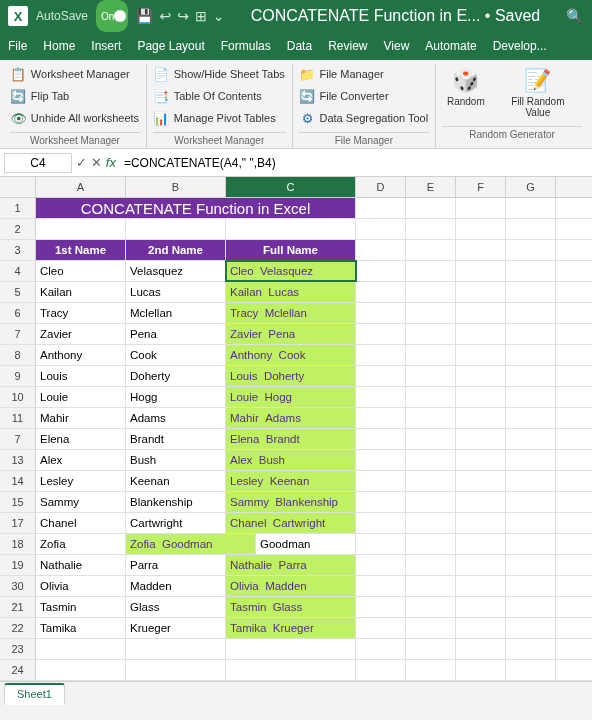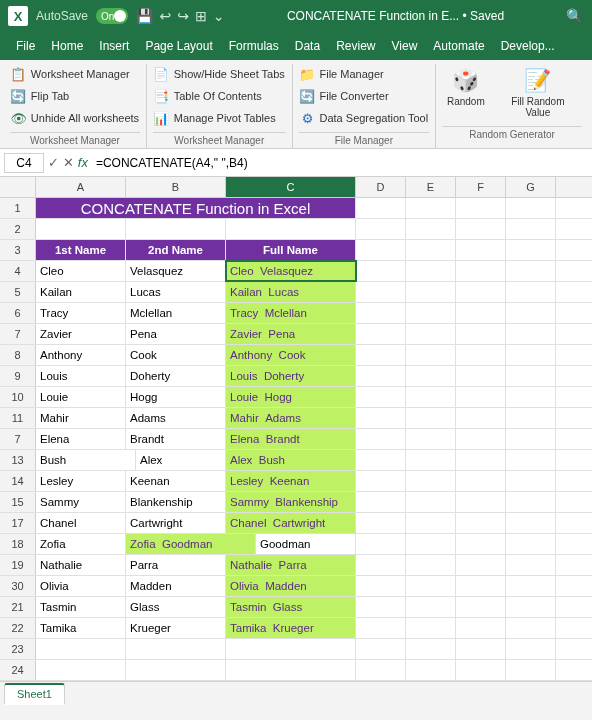--- a/index.html
+++ b/index.html
@@ -19,36 +19,36 @@
       width: 20px; height: 20px;
       background: white;
       color: #217346;
       font-weight: bold;
       font-size: 13px;
       display: flex; align-items: center; justify-content: center;
       border-radius: 2px;
     }
     .autosave-label { font-size: 12px; color: #cce8d8; }
     .autosave-toggle {
-      background: #4caf50; border-radius: 10px; width: 32px; height: 16px;
+      background: #4caf50; border-radius: 10px; width: 32px; height: 32px;
       display: flex; align-items: center; padding: 2px;
     }
     .autosave-knob { width: 14px; height: 12px; background: white; border-radius: 8px; margin-left: auto; }
     .autosave-on { font-size: 10px; color: white; margin-left: 3px; }
-    .title-center { flex: 1; text-align: center; font-size: 12px; color: white; }
+    .title-center { flex: 1; text-align: center; font-size: 16px; color: white; }
     .title-bar-icons { display: flex; gap: 6px; align-items: center; }
     .title-bar-icon { color: #cce8d8; font-size: 14px; cursor: pointer; }
 
     
     .menu-bar {
       background: #217346;
       display: flex;
       align-items: center;
       height: 28px;
-      padding: 0 8px;
+      padding: 0 0;
     }
     .menu-item {
       color: white;
       padding: 4px 8px;
       font-size: 12px;
       cursor: pointer;
       border-radius: 2px;
     }
 
     
@@ -129,21 +129,21 @@
     .formula-bar {
       display: flex;
       align-items: center;
       height: 28px;
       background: white;
       border-bottom: 1px solid #d0d0d0;
       padding: 0 4px;
       gap: 4px;
     }
     .cell-ref-box {
-      width: 40px;
+      width: 68px;
       border: 1px solid #d0d0d0;
       padding: 2px 4px;
       font-size: 12px;
       text-align: center;
       background: white;
     }
     .formula-icons { display: flex; gap: 4px; color: #666; font-size: 13px; }
     .fx-label { color: #217346; font-style: italic; font-size: 13px; }
     .formula-input {
       flex: 1;
@@ -546,22 +546,22 @@
     <div class="cell col-b">Brandt</div>
     <div class="cell fullname-cell col-c">Elena &nbsp;Brandt</div>
     <div class="cell col-d"></div>
     <div class="cell col-e"></div>
     <div class="cell col-f"></div>
     <div class="cell col-g"></div>
   </div>
 
   <div class="grid-row">
     <div class="row-num">13</div>
+    <div class="cell col-a">Alex</div>
     <div class="cell col-b">Bush</div>
-    <div class="cell col-a">Alex</div>
     <div class="cell fullname-cell col-c">Alex &nbsp;Bush</div>
     <div class="cell col-d"></div>
     <div class="cell col-e"></div>
     <div class="cell col-f"></div>
     <div class="cell col-g"></div>
   </div>
 
   <div class="grid-row">
     <div class="row-num">14</div>
     <div class="cell col-a">Lesley</div>

